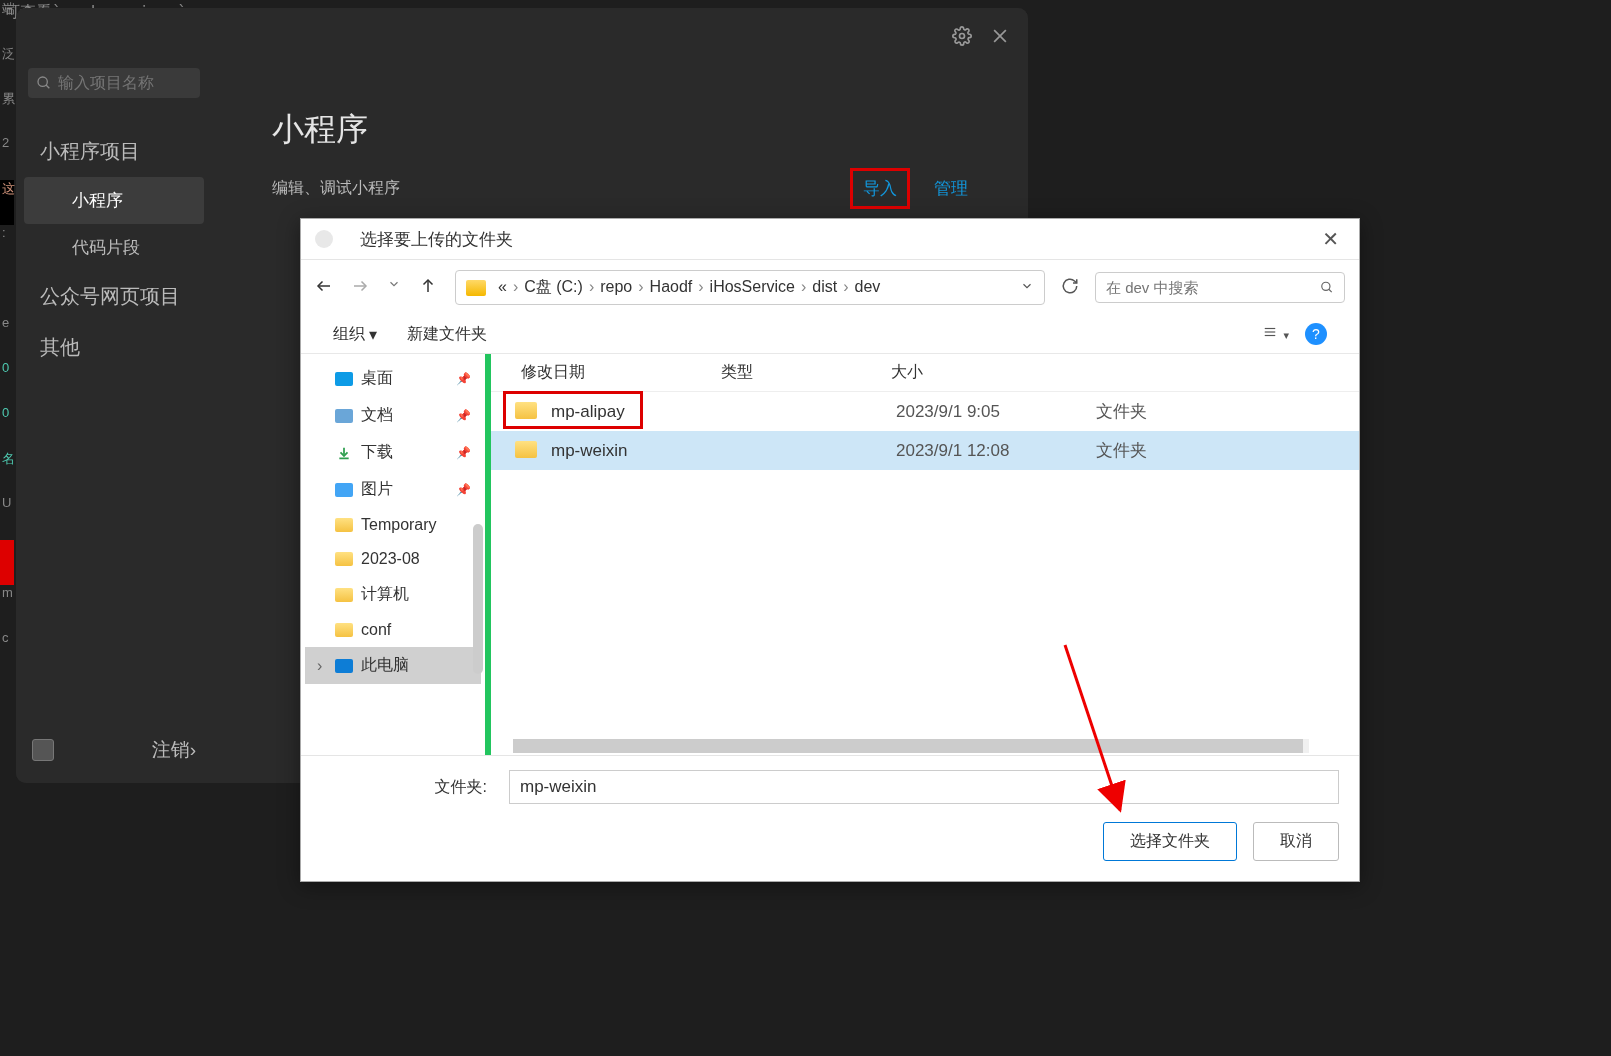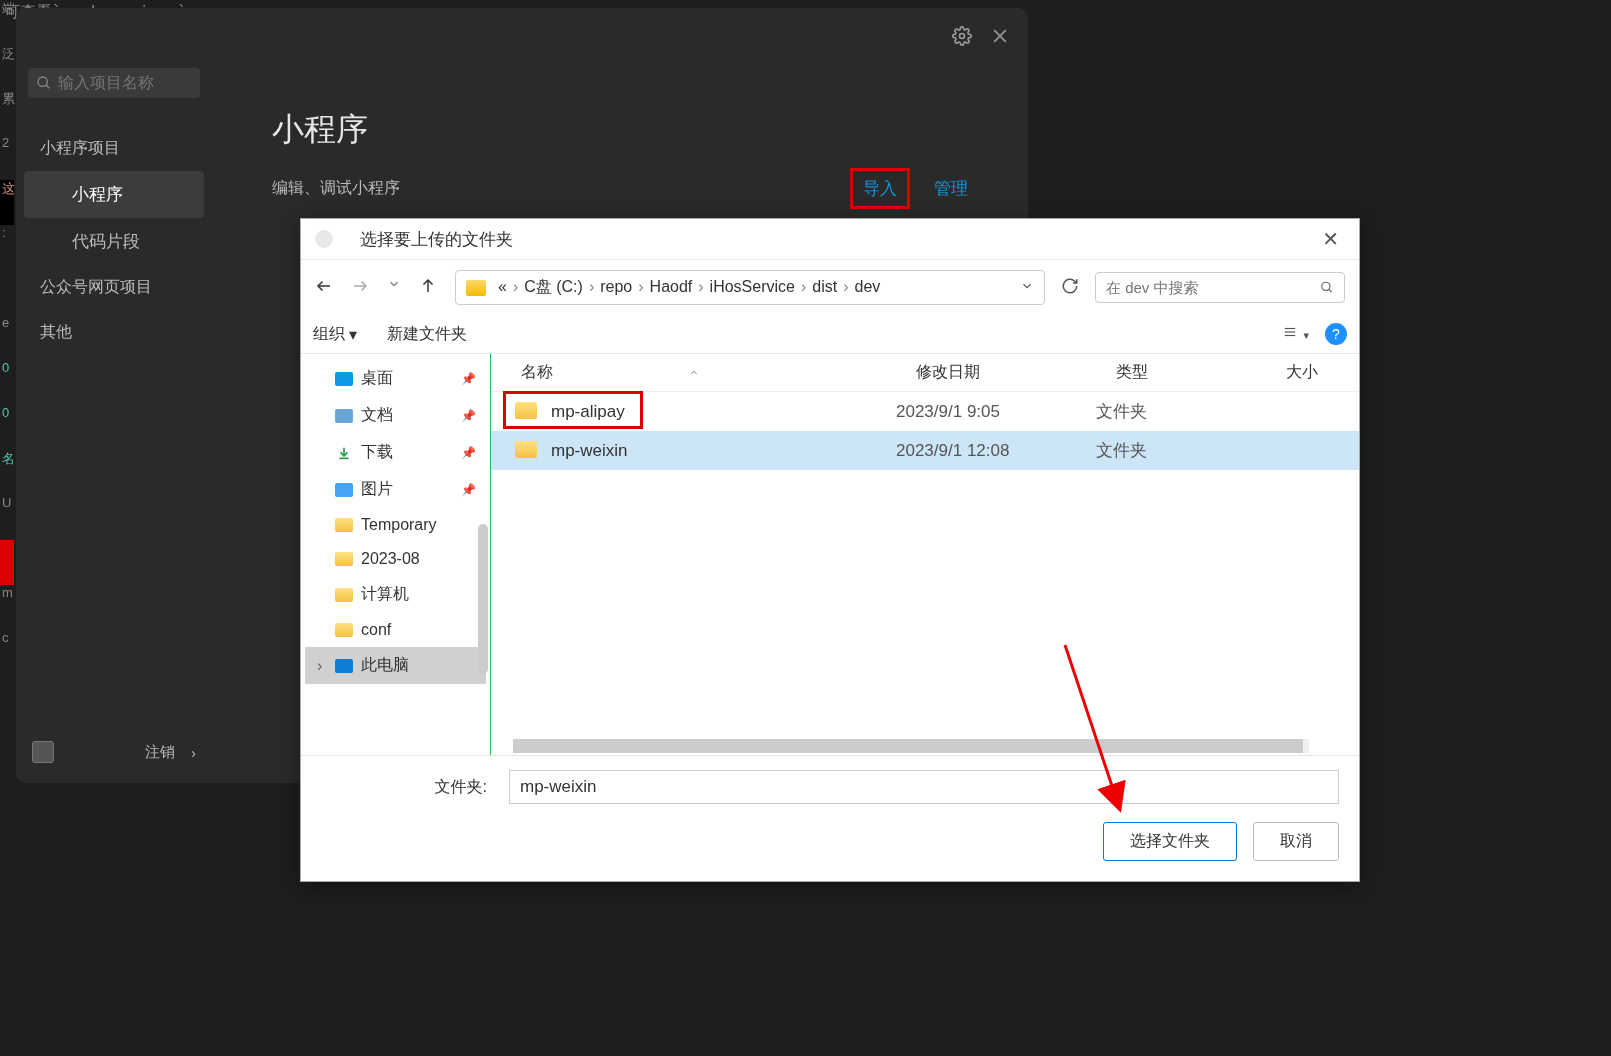--- a/index.html
+++ b/index.html
@@ -9,27 +9,27 @@
 
 .dark-panel { position: absolute; top: 8px; left: 16px; width: 1012px; height: 775px; background: #2a2a2a; border-radius: 10px; overflow: hidden; }
 
 .sidebar { position: absolute; top: 0; left: 0; width: 196px; height: 100%; background: #2a2a2a; display: flex; flex-direction: column; }
 .search-wrap { padding: 60px 12px 8px; }
 .search-box { display: flex; align-items: center; background: #3a3a3a; border-radius: 4px; padding: 6px 8px; }
 .search-box svg { margin-right: 6px; flex-shrink: 0; }
 .search-box input { background: transparent; border: none; color: #aaa; font-size: 16px; outline: none; width: 100%; }
 
 .nav { flex: 1; padding-top: 20px; }
-.nav-group { color: #bbb; font-size: 16px; padding: 12px 24px; cursor: pointer; }
+.nav-group { color: #bbb; font-size: 20px; padding: 12px 24px; cursor: pointer; }
 .nav-sub { color: #bbb; font-size: 17px; padding: 12px 0 12px 48px; cursor: pointer; border-radius: 4px; margin: 0 8px; }
 .nav-sub.active { background: #3c3c3c; color: #fff; }
 
 .bottom-bar { display: flex; align-items: center; justify-content: space-between; padding: 12px 16px 20px; }
 .avatar-sq { width: 22px; height: 22px; background: #555; border: 1px solid #777; border-radius: 3px; }
-.logout { color: #bbb; font-size: 15px; display: flex; align-items: center; gap: 16px; }
+.logout { color: #bbb; font-size: 19px; display: flex; align-items: center; gap: 0; }
 
 .main-area { position: absolute; top: 0; left: 196px; right: 0; bottom: 0; background: #2a2a2a; }
 .top-icons { position: absolute; top: 18px; right: 18px; display: flex; gap: 18px; }
 .icon-btn { color: #999; cursor: pointer; }
 
 .main-content { padding: 100px 60px 0; }
 .title { color: #e5e5e5; font-size: 32px; font-weight: 500; margin-bottom: 16px; }
 .subtitle-row { display: flex; justify-content: space-between; align-items: center; }
 .subtitle { color: #bbb; font-size: 16px; }
 .actions { display: flex; gap: 16px; align-items: center; }
@@ -59,29 +59,29 @@
 .nav-arrow { color: #333; cursor: pointer; }
 .nav-arrow.dim { color: #aaa; }
 .breadcrumb-bar { flex: 1; display: flex; align-items: center; border: 1px solid #ccc; border-radius: 4px; padding: 6px 10px; gap: 6px; font-size: 16px; color: #333; }
 .bc-folder { width: 20px; height: 16px; background: linear-gradient(#ffd968,#f5b800); border-radius: 2px; margin-right: 6px; }
 .bc-sep { color: #888; margin: 0 6px; }
 .bc-dropdown { margin-left: auto; color: #555; }
 .refresh-btn { padding: 6px 10px; color: #555; cursor: pointer; }
 .search-field-wrap { width: 250px; border: 1px solid #ccc; border-radius: 4px; padding: 6px 10px; display: flex; align-items: center; justify-content: space-between; }
 .search-field-wrap input { border: none; outline: none; font-size: 15px; width: 100%; color: #1d4ed8; }
 
-.dlg-toolbar { display: flex; align-items: center; justify-content: space-between; padding: 8px 12px; border-bottom: 1px solid #e8e8e8; }
+.dlg-toolbar { display: flex; align-items: center; justify-content: space-between; padding: 8px 32px; border-bottom: 1px solid #e8e8e8; }
 .toolbar-l { display: flex; gap: 30px; font-size: 16px; color: #333; }
 .tb-item { display: flex; align-items: center; gap: 4px; cursor: pointer; }
 .toolbar-r { display: flex; align-items: center; gap: 16px; }
 .help-circle { width: 22px; height: 22px; border-radius: 50%; background: #1e90ff; color: #fff; display: flex; align-items: center; justify-content: center; font-size: 14px; }
 
 .dlg-body { flex: 1; display: flex; overflow: hidden; }
 
-.tree { width: 190px; border-right: 1px solid #22c55e; overflow-y: auto; padding: 6px 4px; position: relative; }
+.tree { width: 190px; border-right: 6px solid #22c55e; overflow-y: auto; padding: 6px 4px; position: relative; }
 .tree-scrollbar { position: absolute; right: 2px; top: 170px; width: 10px; height: 150px; background: #ccc; border-radius: 5px; }
 .tree-item { display: flex; align-items: center; gap: 8px; padding: 8px 10px 8px 30px; font-size: 16px; color: #333; cursor: pointer; position: relative; }
 .tree-item.sel { background: #d0d0d0; }
 .tree-item.sel::before { content: '›'; position: absolute; left: 12px; color: #666; }
 .pin { color: #888; margin-left: auto; font-size: 12px; }
 .f-ic { width: 18px; height: 14px; border-radius: 2px; flex-shrink: 0; }
 .f-ic.desktop { background: #0d9be6; }
 .f-ic.doc { background: #6aa6d8; }
 .f-ic.dl { background: transparent; }
 .f-ic.img { background: #42a5f5; }
@@ -334,26 +334,20 @@
           </div>
           <div class="tree-item sel">
             <div class="f-ic pc"></div>
             <span>此电脑</span>
           </div>
         </div>
       <div class="tree-scrollbar"></div>
     </div>
     <div class="file-area">
       <div class="file-header">
-        <div class="fh-col fh-name">
-          <span>名称</span>
-          <svg width="10" height="10" viewBox="0 0 24 24" fill="none" stroke="#555" stroke-width="2" style="margin-left:130px">
-              <polyline points="6 14 12 8 18 14"></polyline>
-            </svg>
-        </div>
         <div class="fh-col fh-date">修改日期</div>
         <div class="fh-col fh-type">类型</div>
         <div class="fh-col">大小</div>
       </div>
       <div id="file-rows">
           <div class="file-row">
             <div class="fr-name">
               <div class="fold-ic"></div>
               <span>mp-alipay</span>
             </div>

